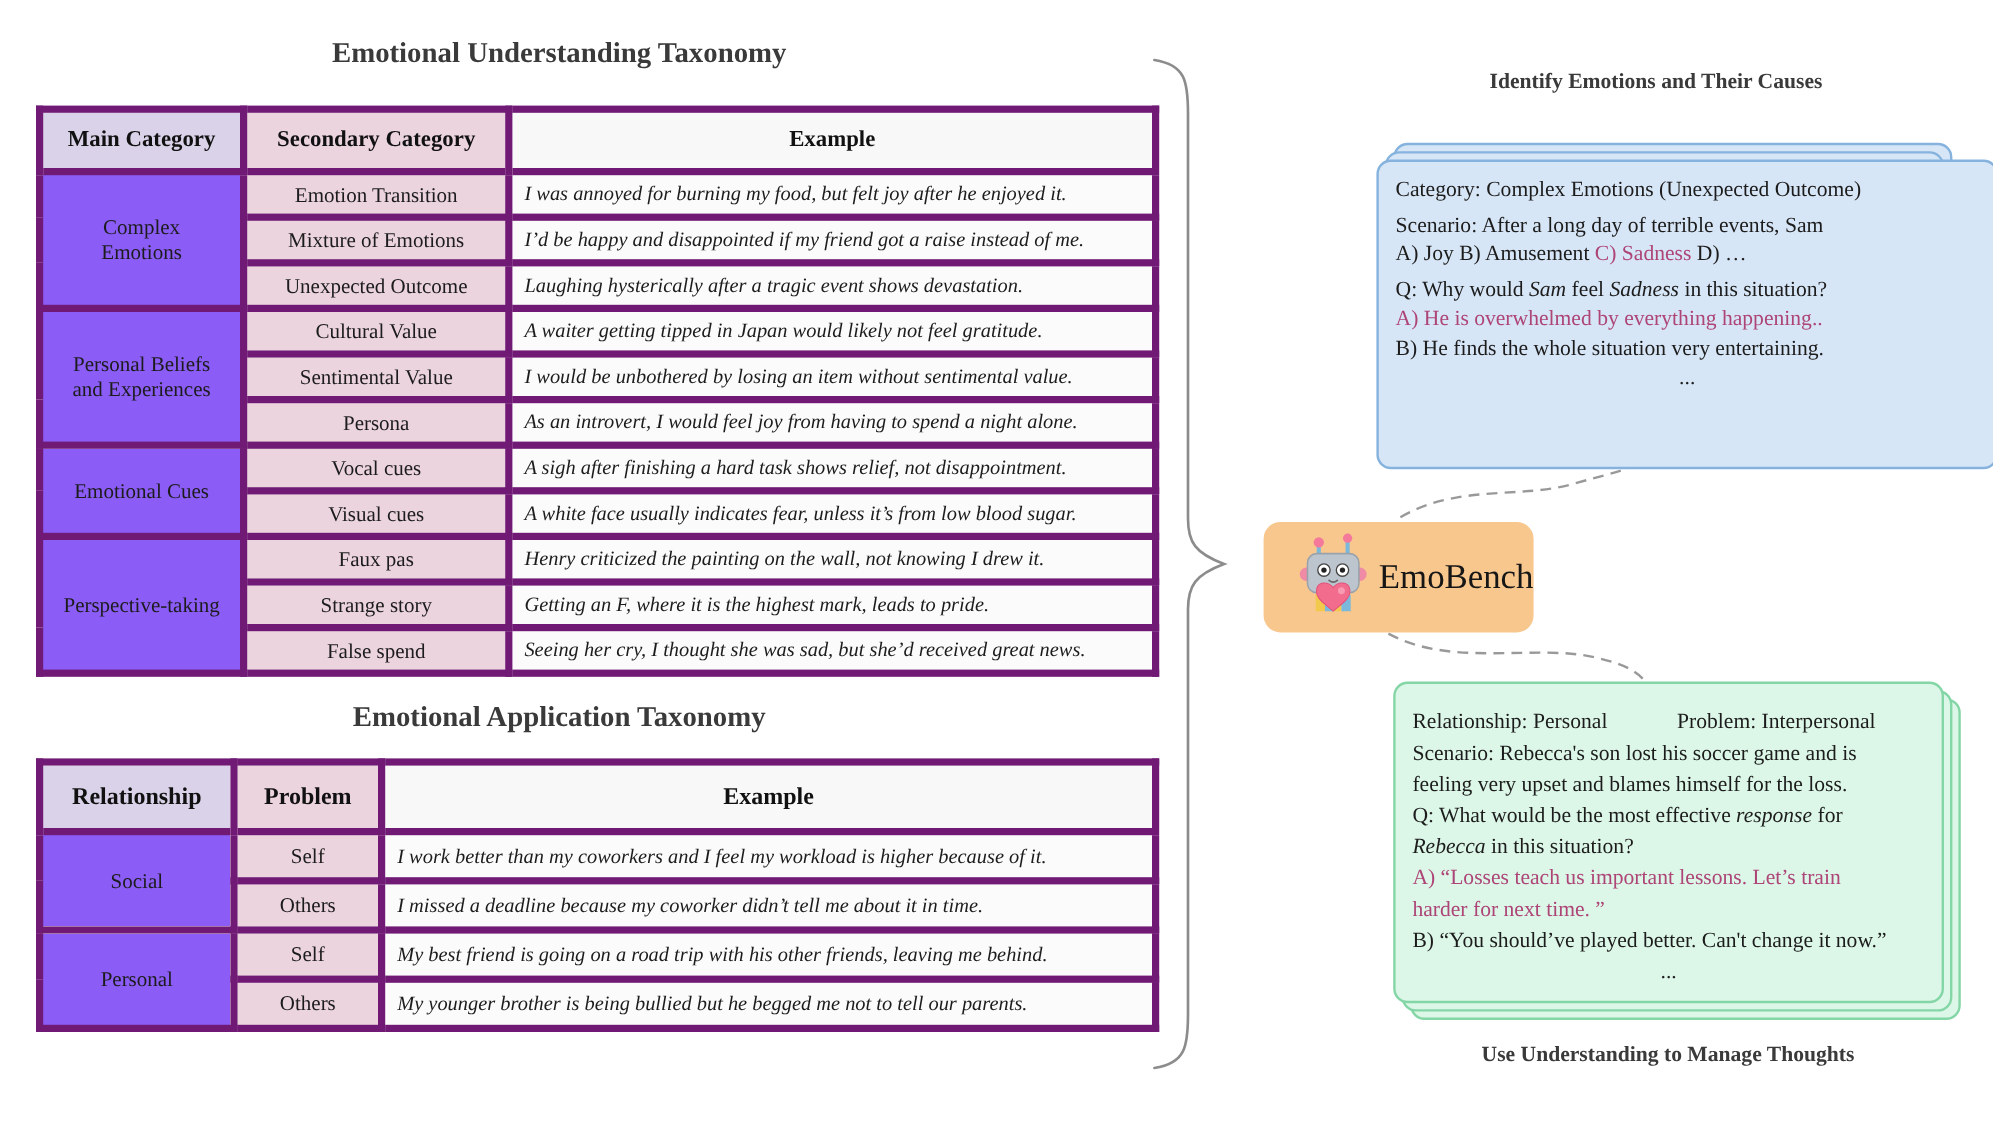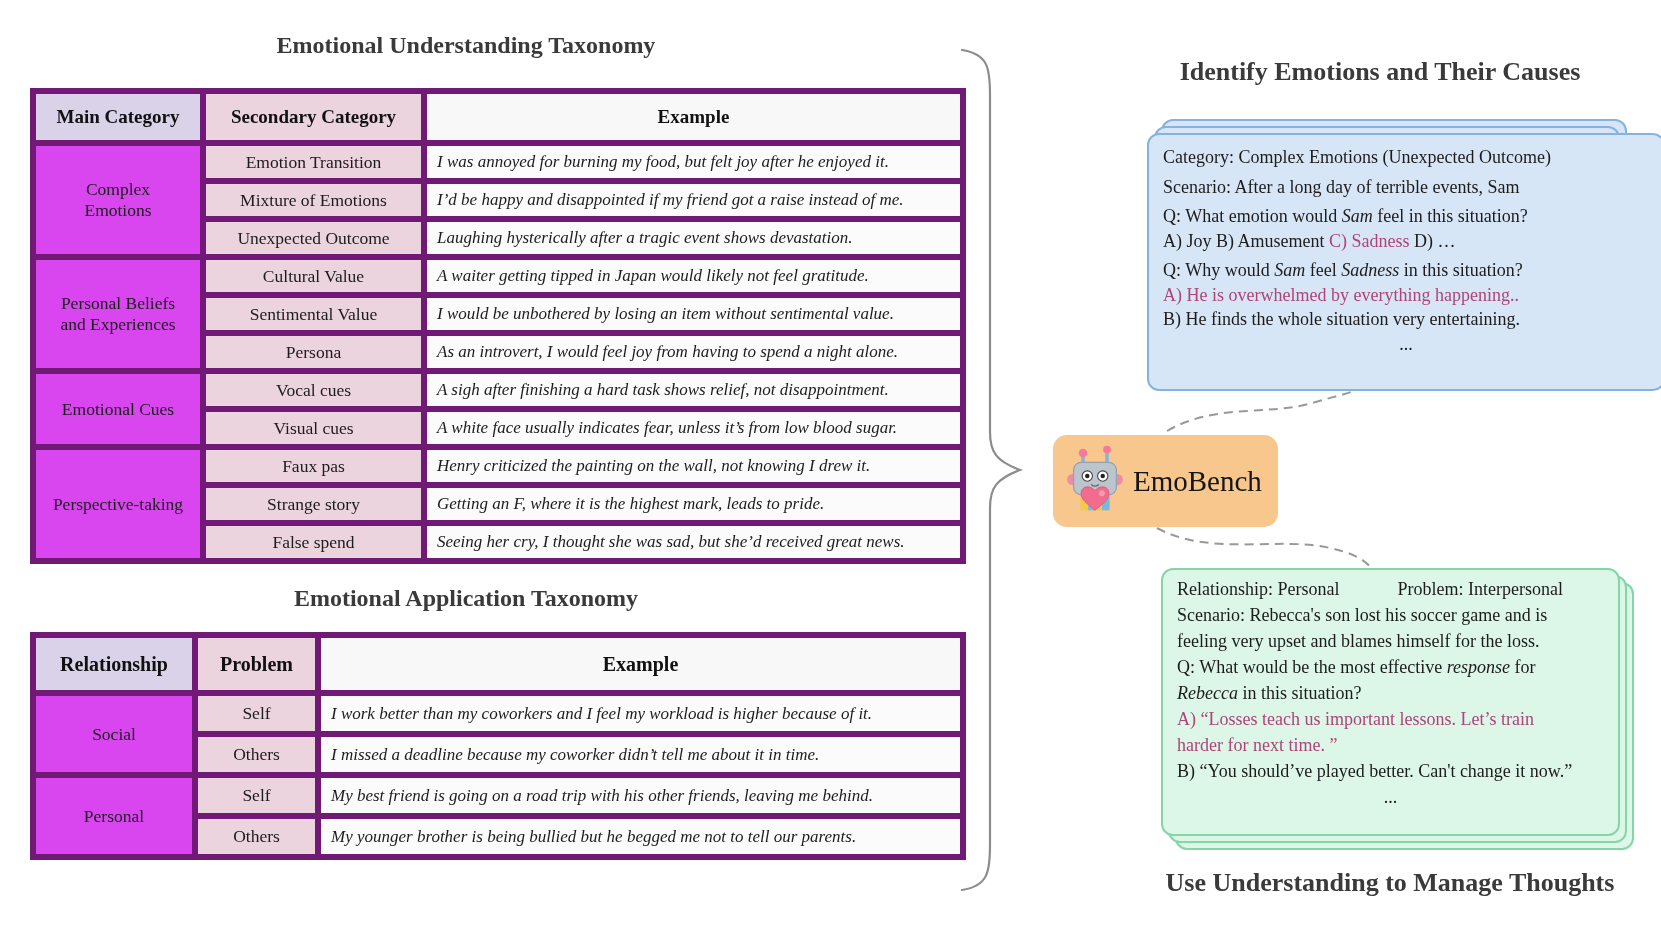--- a/index.html
+++ b/index.html
@@ -2,33 +2,33 @@
 <html><head>
 <meta charset="utf-8">
 <style>
   html,body{margin:0;padding:0}
   body{width:1661px;height:934px;position:relative;background:#ffffff;
        font-family:"Liberation Serif",serif;color:#1c1c1c;overflow:hidden}
 
   
   .fig-title{position:absolute;font-weight:bold;color:#3a3a3a;text-align:center}
   .fig-title.left{font-size:24px;left:6px;width:920px}
-  .fig-title.right{font-size:26px}
+  .fig-title.right{font-size:18px}
 
   
   .tax-table{position:absolute;left:30px}
   .tax-table table{border-collapse:collapse;table-layout:fixed;width:930px;
                    border:2px solid #8f8f8f;background:#fff}
   .tax-table th,.tax-table td{border:6px solid #701a75;padding:0 10px;overflow:hidden}
   .tax-table th{font-size:19px;color:#111;border-bottom:2px solid #8f8f8f}
   #app-table th{font-size:20px}
   .h-main{background:#dad2e9}
   .h-sec{background:#ecd4de}
   .h-ex{background:#f8f8f8}
-  .cell-main{background:#d946ef;text-align:center;font-size:17.5px;white-space:pre-line}
+  .cell-main{background:#8b5cf6;text-align:center;font-size:17.5px;white-space:pre-line}
   .cell-sec{background:#ecd4de;text-align:center;font-size:17.5px;white-space:nowrap}
   .cell-ex{background:#fbfbfb;font-style:italic;font-size:17px;padding:0 12px}
   #und-table thead tr{height:52px}
   #und-table tbody tr{height:38px}
   #app-table thead tr{height:58px}
   #app-table tbody tr{height:41px}
 
   
   #overlay{position:absolute;left:0;top:0;pointer-events:none}
 
@@ -37,27 +37,27 @@
   .blue-layer{background:#d7e6f6;border-color:#85b3de}
   .green-layer{background:#dcf7e8;border-color:#85d6a6}
   .card-content{font-size:18px}
   .cline{white-space:nowrap}
   .cline.gap{margin-top:5px}
   .cline.center{text-align:center;white-space:normal}
   .accent{color:#ad4577;font-weight:normal}
   strong{font-weight:normal}
   em{font-style:italic}
   #identify-card .card-content{padding:10px 14px;line-height:24.5px}
-  #manage-card .card-content{padding:6px 14px;line-height:26px}
+  #manage-card .card-content{padding:18px 14px;line-height:26px}
   .rel-row{display:flex;gap:58px;white-space:nowrap}
 
   
   .emobench{position:absolute;left:1053px;top:435px;width:225px;height:92px;
             background:#f8c78e;border-radius:14px;display:flex;align-items:center;
-            box-sizing:border-box;padding-left:12px;gap:8px}
+            box-sizing:border-box;padding-left:28px;gap:8px}
   .emobench-label{font-size:29px;color:#161616}
 </style>
 </head>
 <body>
 
 <svg id="overlay" width="1661" height="934" viewBox="0 0 1661 934">
   <path d="M 962,50 C 988,54 990,68 990,95 L 990,432 C 990,452 996,461 1020,470
            C 996,479 990,488 990,508 L 990,845 C 990,872 988,886 962,890" fill="none" stroke="#8c8c8c" stroke-width="2.2" stroke-linecap="round"></path>
   <path d="M 1167,431 C 1215,403 1268,416 1312,403 C 1350,392 1375,389 1389,366" fill="none" stroke="#999999" stroke-width="2" stroke-dasharray="9 6"></path>
   <path d="M 1157,528 C 1210,557 1280,536 1330,548 C 1352,553 1366,559 1374,572" fill="none" stroke="#999999" stroke-width="2" stroke-dasharray="9 6"></path>
@@ -174,21 +174,20 @@
 </div>
 
 <div class="fig-title right" style="left:1110px;top:57px;width:540px">Identify Emotions and Their Causes</div>
 
 <div class="card-layer blue-layer" style="left:1161px;top:119px;width:466px;height:258px"></div>
 <div class="card-layer blue-layer" style="left:1154px;top:126px;width:466px;height:258px"></div>
 <div class="card-layer blue-layer" id="identify-card" style="left:1147px;top:133px;width:518px;height:258px">
   <div class="card-content">
     <div class="cline"><strong>Category:</strong> Complex Emotions (Unexpected Outcome)</div>
     <div class="cline gap"><strong>Scenario:</strong> After a long day of terrible events, Sam</div>
-    <div class="cline gap"><strong>Q: What emotion would <em>Sam</em> feel in this situation?</strong></div>
     <div class="cline">A) Joy B) Amusement <span class="accent">C) Sadness</span> D) …</div>
     <div class="cline gap"><strong>Q: Why would <em>Sam</em> feel <em>Sadness</em> in this situation?</strong></div>
     <div class="cline"><span class="accent">A) He is overwhelmed by everything happening..</span></div>
     <div class="cline">B) He finds the whole situation very entertaining.</div>
     <div class="cline center"><strong>...</strong></div>
   </div>
 </div>
 
 <div class="emobench">
   <span>

